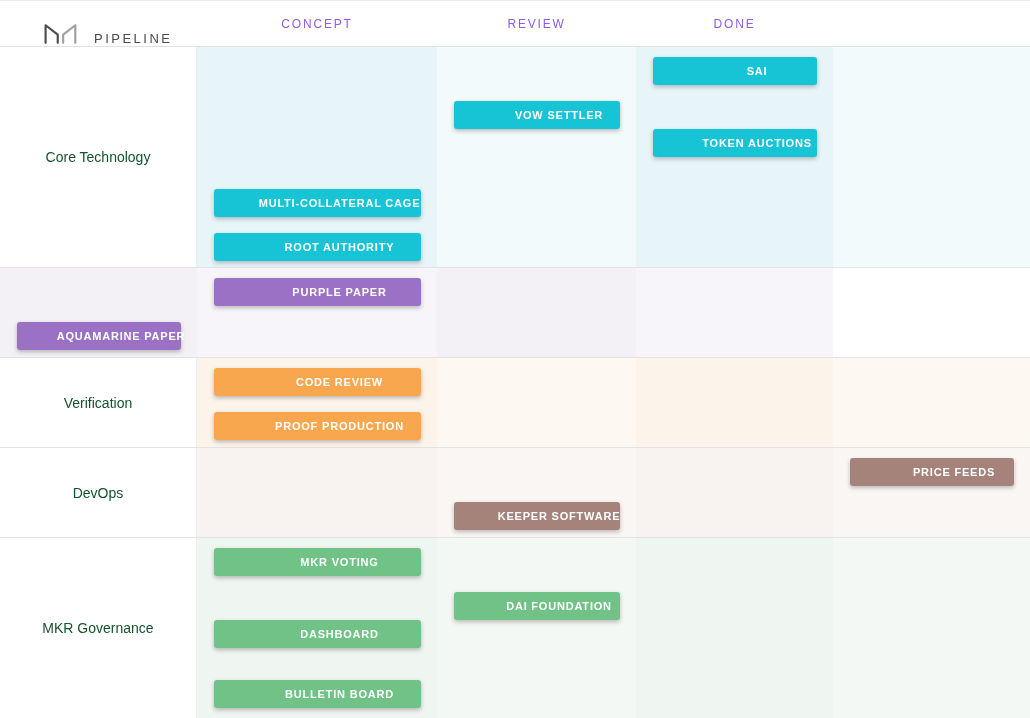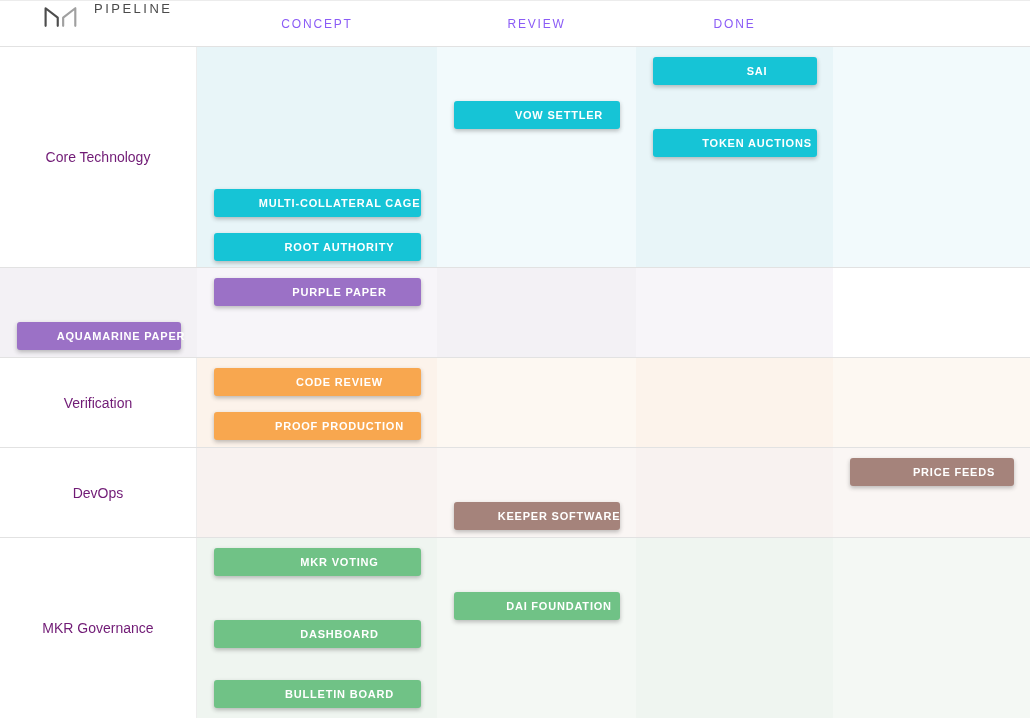--- a/index.html
+++ b/index.html
@@ -4,31 +4,31 @@
 <style>
   * { margin:0; padding:0; box-sizing:border-box; }
   html,body { background:#fff; }
   body { font-family:"Liberation Sans", sans-serif; }
   .app { width:1030px; height:718px; overflow:hidden; background:#fff; border-top:1px solid #ececec; }
 
   .grid-cols { display:grid; grid-template-columns:197px 240px 199px 197px 197px; }
 
   
   .topbar { height:46px; border-bottom:1px solid #e2e2e2; background:#fff; }
-  .brand { display:flex; align-items:flex-start; padding-left:42px; gap:16px; }
+  .brand { display:flex; align-items:flex-end; padding-left:42px; gap:16px; }
   .brand svg { display:block; }
   .app-title { font-size:13px; letter-spacing:2.5px; color:#4a4a4a; font-weight:500; }
   .col-head { display:flex; align-items:center; justify-content:center;
               font-size:12px; letter-spacing:1.8px; color:#8b5cf6; font-weight:500; }
 
   
   .row { border-bottom:1px solid #e2e2e2; }
   .h-221 { height:221px; } .h-90 { height:90px; } .h-181 { height:181px; }
   .label-cell { background:#fff; border-right:1px solid #ededed; display:flex;
-                align-items:center; justify-content:center; color:#701a75; font-size:14px; }
+                align-items:center; justify-content:center; color:#14532d; font-size:14px; }
   .cell { position:relative; }
 
   
   .row-cyan   .cell.a { background:var(--cyan-bg-a); }   .row-cyan   .cell.b { background:var(--cyan-bg-b); }
   .row-purple .cell.a { background:var(--purple-bg-a); } .row-purple .cell.b { background:var(--purple-bg-b); }
   .row-orange .cell.a { background:var(--orange-bg-a); } .row-orange .cell.b { background:var(--orange-bg-b); }
   .row-brown  .cell.a { background:var(--brown-bg-a); }  .row-brown  .cell.b { background:var(--brown-bg-b); }
   .row-green  .cell.a { background:var(--green-bg-a); }  .row-green  .cell.b { background:var(--green-bg-b); }
 
   

